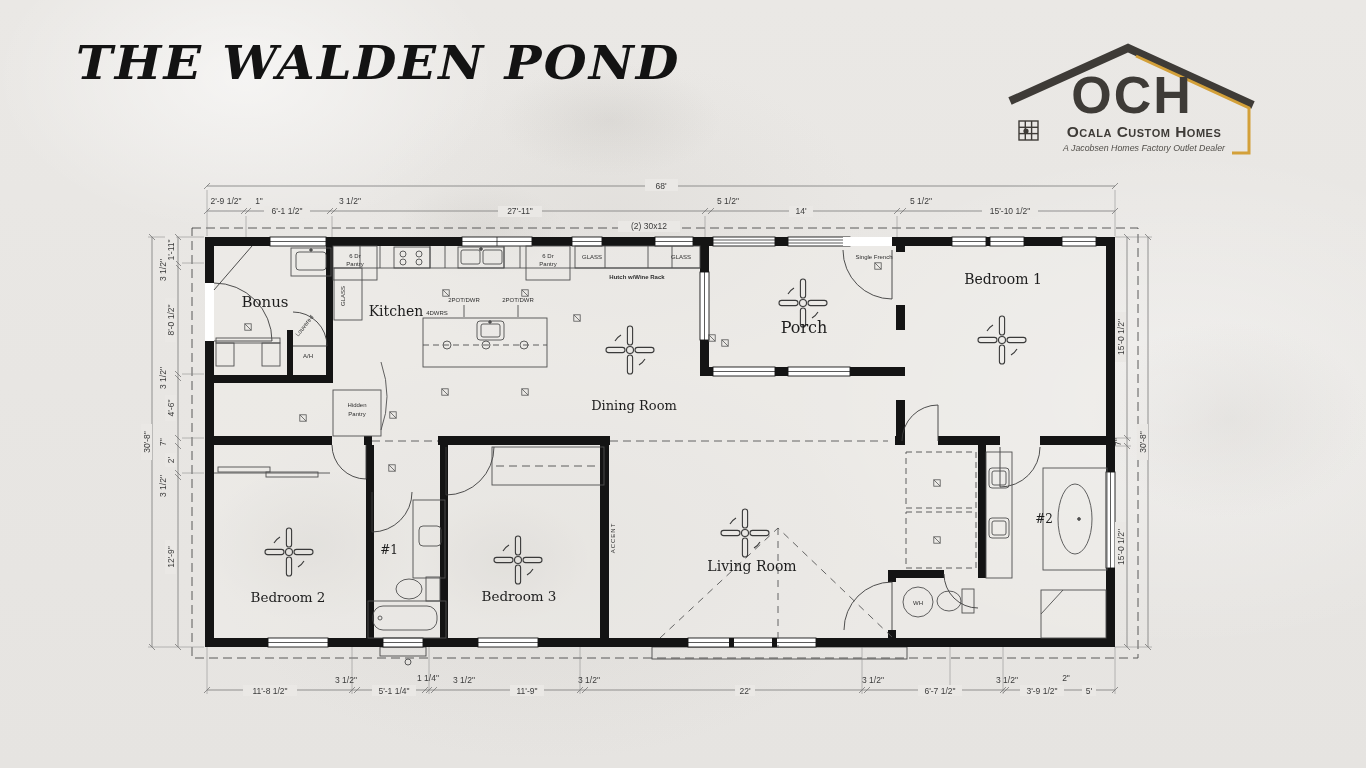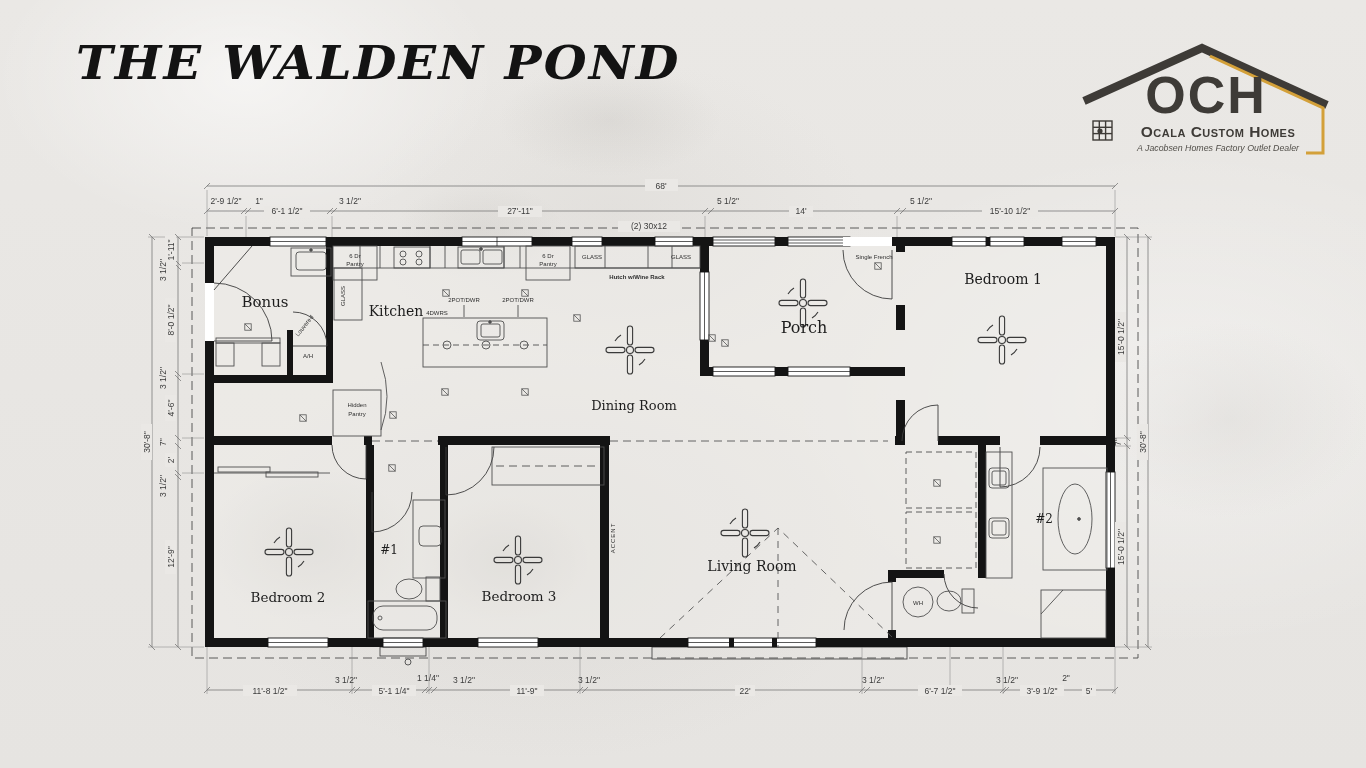--- a/index.html
+++ b/index.html
@@ -20,21 +20,21 @@
       radial-gradient(160px 80px at 610px 120px, rgba(170,167,161,.18), transparent 70%),
       radial-gradient(120px 70px at 480px 230px, rgba(170,167,161,.16), transparent 70%),
       radial-gradient(200px 140px at 1230px 420px, rgba(200,197,192,.25), transparent 70%);
   }
   .title{
     position:absolute;left:76px;top:36px;
     font-family:"DejaVu Serif",serif;font-style:italic;font-weight:bold;
     font-size:46px;color:#131313;letter-spacing:2px;white-space:nowrap;
     transform:scaleX(1.07);transform-origin:left center;
   }
-  .logo-wrap{position:absolute;left:1078px;top:34px;width:258px;height:134px;}
+  .logo-wrap{position:absolute;left:1004px;top:34px;width:258px;height:134px;}
   #plan-svg{position:absolute;left:0;top:0;}
   svg text{font-family:"Liberation Sans",sans-serif;}
   .dim{font-size:8.5px;fill:#3b3b3b;text-anchor:middle;}
   .dimbg{fill:#eae8e5;}
   .rm{font-family:"DejaVu Serif",serif;fill:#1d1d1d;text-anchor:middle;}
   .fx{font-size:6px;fill:#2e2e2e;text-anchor:middle;}
   .fxb{font-weight:bold;}
   .thin{stroke:#4a4a4a;stroke-width:.9;fill:none;}
   .dimline{stroke:#6a6a6a;stroke-width:.7;fill:none;}
   .extline{stroke:#8a8a8a;stroke-width:.55;fill:none;}

